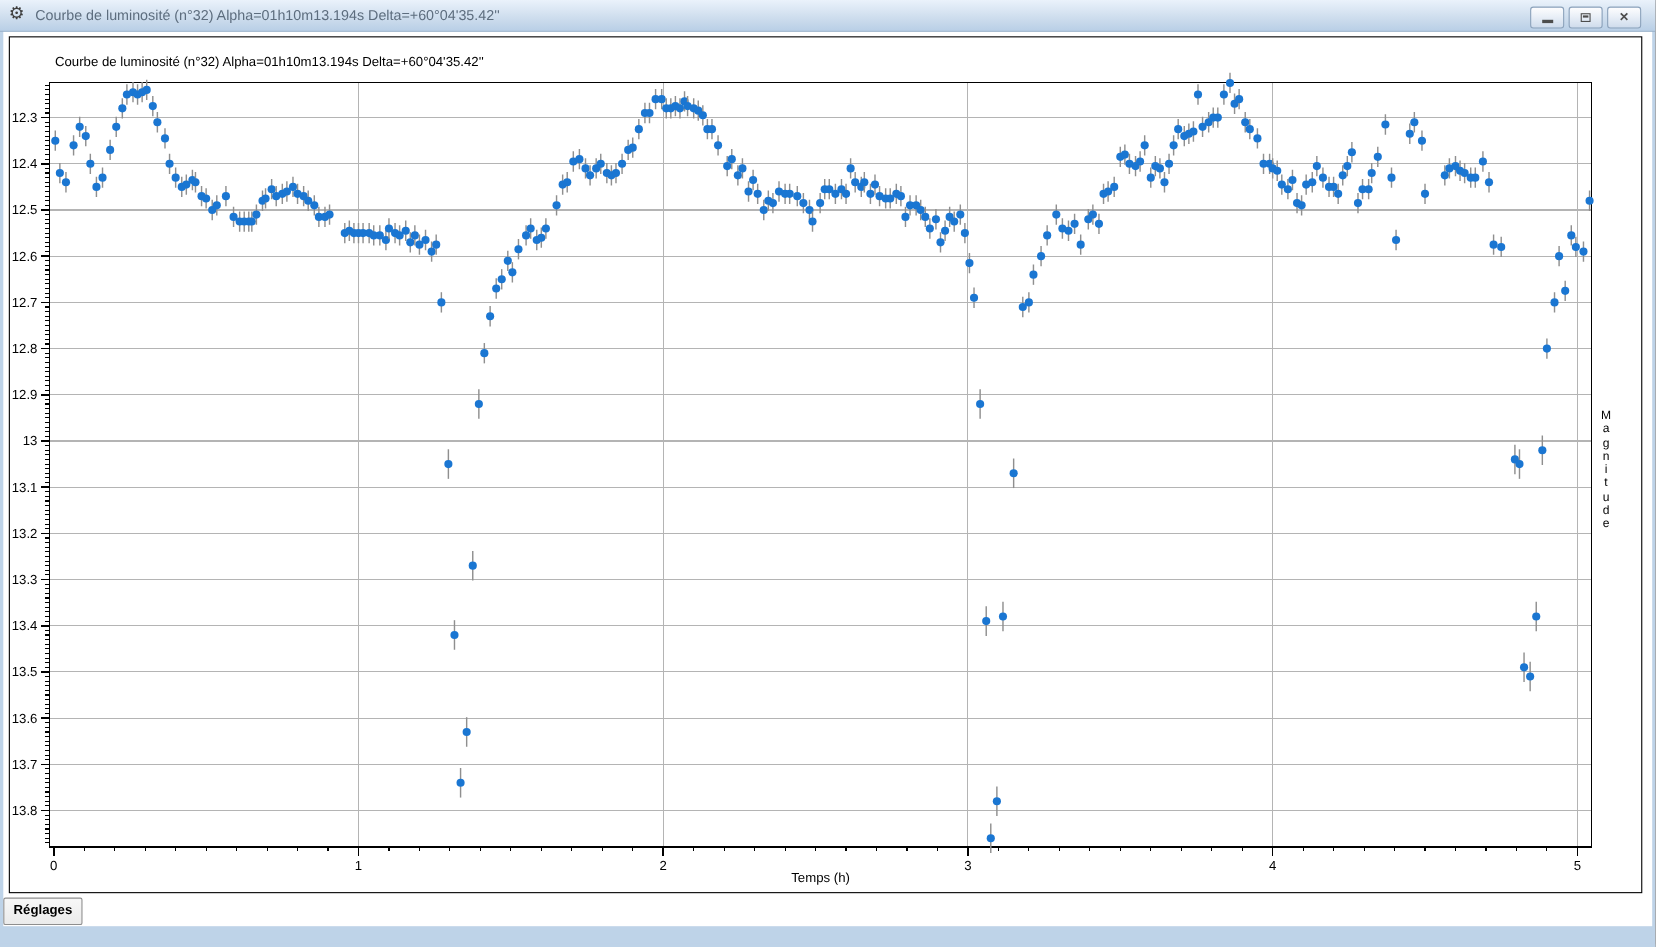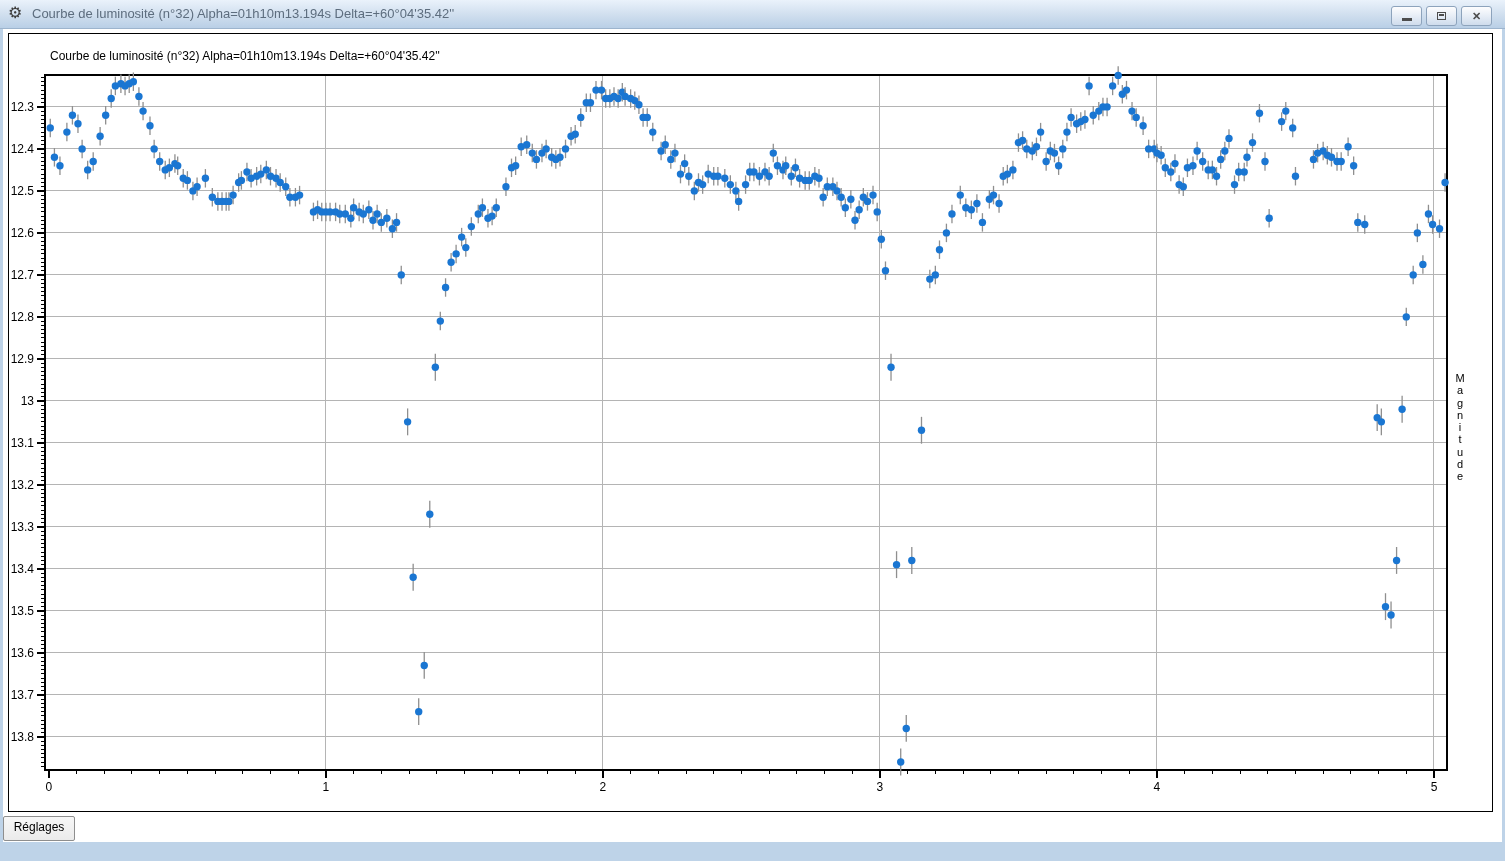--- a/index.html
+++ b/index.html
@@ -23,21 +23,21 @@
   .chart-box{position:absolute;left:8px;top:33px;width:1485px;height:779px;box-sizing:border-box;
     border:1px solid #000;background:#fff;}
   .chart-box svg{position:absolute;left:0;top:0;}
   .chart-title{position:absolute;left:41px;top:15px;font-size:12px;color:#000;white-space:nowrap;}
   .x-axis-label{position:absolute;left:36px;top:757px;width:1402px;text-align:center;font-size:12px;color:#000;}
   .y-axis-label{position:absolute;left:1444px;top:338px;width:14px;text-align:center;
     font-size:11px;line-height:12.3px;color:#000;white-space:pre-line;}
   
   .settings-btn{position:absolute;left:3px;top:816px;width:70px;height:23px;
     border:1px solid #8e8e8e;border-radius:2px;background:linear-gradient(#f7f7f7,#ebebeb);
-    font-family:"Liberation Sans",sans-serif;font-size:12px;color:#000;text-align:center;line-height:21px;}
+    font-family:"Liberation Sans",sans-serif;font-size:12px;color:#000;text-align:center;line-height:21px;font-weight:bold;}
   .statusbar{position:absolute;left:0;top:843px;width:1505px;height:15px;background:#f0f0f0;
     border-top:1px solid #d9d9d9;}
   .status-text{position:absolute;left:4px;top:1px;font-size:12px;color:#2b2b2b;}
   .status-sep{position:absolute;left:148px;top:1px;width:1px;height:13px;background:#d5d5d5;border-right:1px solid #fff;}
   .resize-grip{position:absolute;right:3px;bottom:2px;width:11px;height:11px;}
   .resize-grip i{position:absolute;width:2px;height:2px;background:#9a9a9a;}
   .bottom-border{position:absolute;left:0;top:858px;width:1505px;height:3px;background:#bed3e8;}
 </style>
 </head>
 <body>
@@ -893,20 +893,21 @@
         <line x1="1419.4396364354873" x2="1419.4396364354873" y1="170.7613293051357" y2="189.238670694864" stroke="#8f8f8f" stroke-width="1.3"></line>
         <circle cx="1419.4396364354873" cy="179.99999999999986" r="3.7" fill="#1a76d2"></circle>
         <line x1="1423.5949417111244" x2="1423.5949417111244" y1="181.25981873111772" y2="199.73716012084603" stroke="#8f8f8f" stroke-width="1.3"></line>
         <circle cx="1423.5949417111244" cy="190.49848942598186" r="3.7" fill="#1a76d2"></circle>
         <line x1="1430.520450503853" x2="1430.520450503853" y1="185.4592145015104" y2="203.9365558912387" stroke="#8f8f8f" stroke-width="1.3"></line>
         <circle cx="1430.520450503853" cy="194.69788519637456" r="3.7" fill="#1a76d2"></circle>
         <line x1="1436.060857538036" x2="1436.060857538036" y1="139.26586102719034" y2="157.74320241691868" stroke="#8f8f8f" stroke-width="1.3"></line>
         <circle cx="1436.060857538036" cy="148.5045317220545" r="3.7" fill="#1a76d2"></circle>
       </svg>
     <div class="chart-title">Courbe de luminosité (n°32) Alpha=01h10m13.194s Delta=+60°04'35.42''</div>
+    <div class="x-axis-label">Temps (h)</div>
     <div class="y-axis-label">M
 a
 g
 n
 i
 t
 u
 d
 e</div>
   </div>

